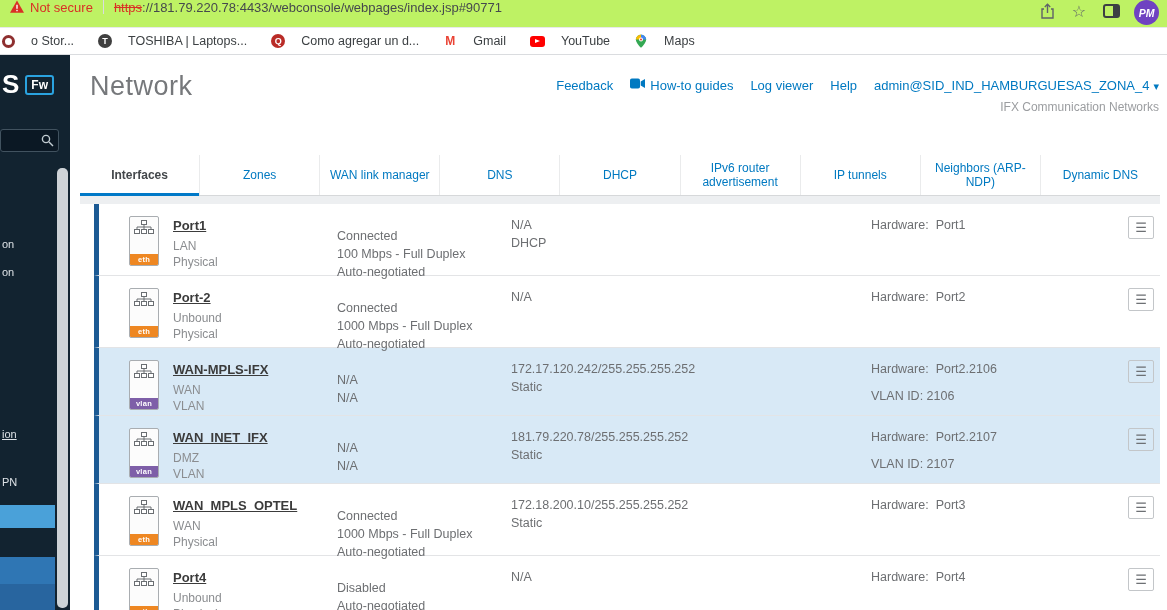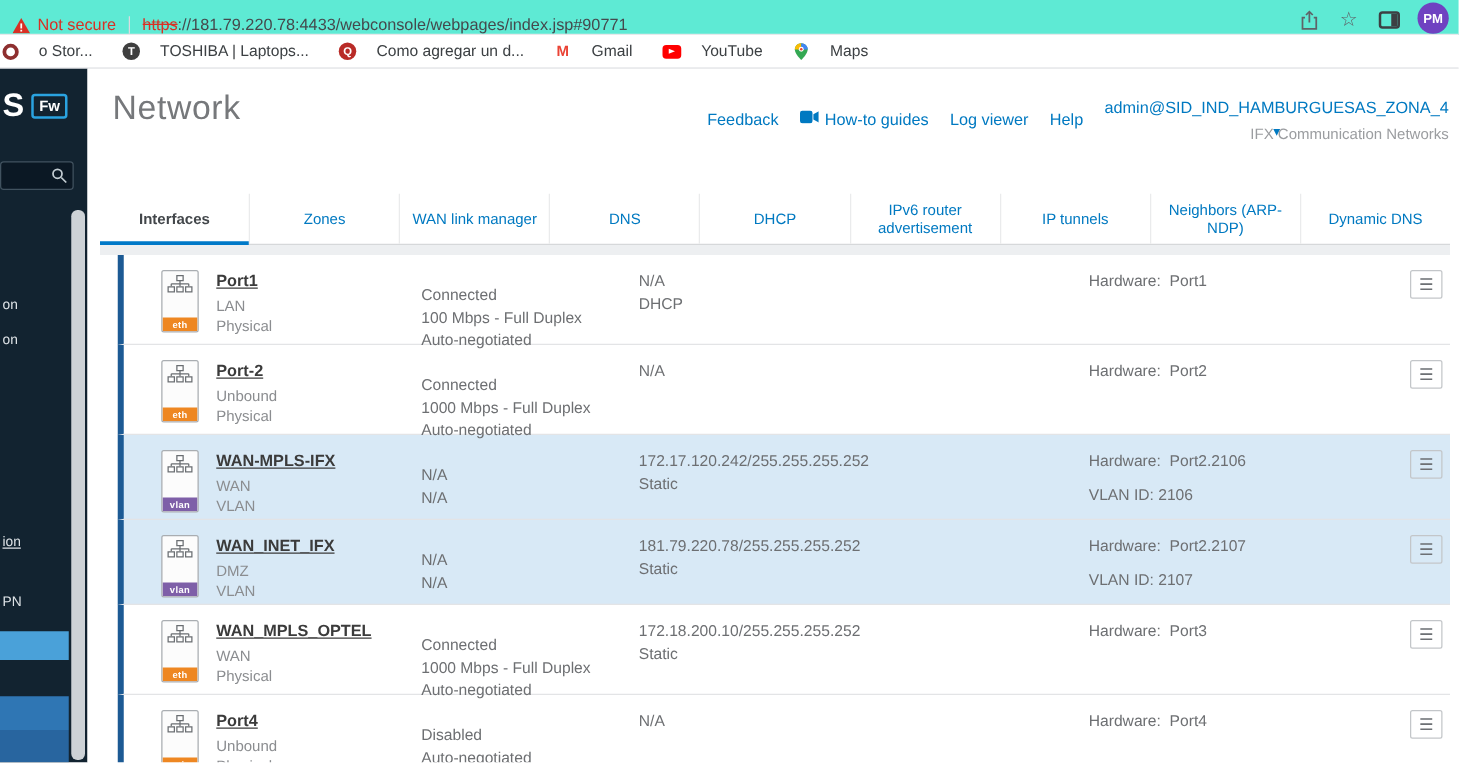--- a/index.html
+++ b/index.html
@@ -1,34 +1,34 @@
 <!DOCTYPE html>
 <html><head>
 <meta charset="utf-8">
 <style>
   * { margin:0; padding:0; box-sizing:border-box; }
   html,body { width:1167px; height:610px; overflow:hidden; }
   body { font-family:"Liberation Sans", sans-serif; background:#fff; position:relative; color:#333; }
   a { text-decoration:none; color:inherit; cursor:pointer; }
 
   
-  .url-row { position:absolute; top:0; left:0; right:0; height:28px; background:#5eead4;
-             border-bottom:1px solid #e7e9eb; display:flex; align-items:flex-end; padding:0 8px 0 10px; }
+  .url-row { position:absolute; top:0; left:0; right:0; height:28px; background:#bef264;
+             border-bottom:1px solid #e7e9eb; display:flex; align-items:flex-start; padding:0 8px 0 10px; }
   .warn-tri { display:inline-flex; margin-right:6px; }
   .chip-text { color:#d93025; font-size:13px; white-space:nowrap; }
   .vdiv { width:1px; height:14px; background:#dadce0; margin:0 10px; }
   .url { font-size:13px; color:#45494d; white-space:nowrap; overflow:hidden; }
   .scheme { color:#d93025; text-decoration:line-through; }
   .spacer { flex:1; }
   .chrome-ico { display:inline-flex; align-items:center; justify-content:center; width:22px; height:22px; margin-left:10px; }
   .star-icon::before { content:"☆"; font-size:16px; color:#5f6368; }
   .panel-icon { position:relative; width:17px; height:14px; border:2px solid #3c4043; border-radius:3px; }
   .panel-fill { position:absolute; top:0; right:0; bottom:0; width:5px; background:#3c4043; }
   .avatar { width:25px; height:25px; border-radius:50%; background:#6f42c1; color:#fff; font-size:10.5px;
-            font-weight:bold; display:flex; align-items:center; justify-content:center; margin-left:12px; }
+            font-weight:bold; display:flex; align-items:center; justify-content:center; margin-left:12px;font-style:italic; }
 
   .bm-row { position:absolute; top:28px; left:0; right:0; height:27px; background:#fff;
             border-bottom:1px solid #dadcdf; display:flex; align-items:center; gap:24px; padding-left:2px; }
   .bm { display:flex; align-items:center; gap:16px; font-size:12.5px; color:#3c4043; white-space:nowrap; cursor:pointer; }
   .bmi { display:inline-flex; align-items:center; justify-content:center; width:14px; height:14px; flex:0 0 auto; }
   .bmi-ring { width:13px; height:13px; border-radius:50%; border:3px solid #8e2f2f; }
   .bmi-circle { border-radius:50%; color:#fff; font-size:9px; font-weight:bold; line-height:14px; text-align:center; }
   .bmi-toshiba { background:#3f3f3f; }
   .bmi-quora { background:#b92b27; }
   .bmi-gmail { color:#ea4335; font-weight:bold; font-size:12px; }
@@ -50,21 +50,21 @@
   .side-blk1{ position:absolute; top:502px; left:0; width:55px; height:27px; background:#2f76b4; cursor:pointer; }
   .side-blk2{ position:absolute; top:529px; left:0; width:55px; height:26px; background:#28659f; cursor:pointer; }
   .side-scroll { position:absolute; right:2px; top:113px; bottom:2px; width:11px; background:#cdd2d6; border-radius:5px; }
 
   
   .main { position:absolute; top:55px; left:70px; right:0; bottom:0; background:#fff; }
   .page-title { position:absolute; top:16px; left:20px; font-size:27px; font-weight:400; color:#76787b; letter-spacing:.5px; }
   .top-links { position:absolute; top:23px; right:8px; display:flex; align-items:center; gap:17px;
                font-size:13px; color:#0079c1; white-space:nowrap; }
   .howto { display:inline-flex; align-items:flex-start; gap:5px; cursor:pointer; }
-  .account { display:inline-flex; align-items:center; gap:4px; cursor:pointer;flex-direction:column; }
+  .account { display:inline-flex; align-items:center; gap:4px; cursor:pointer; }
   .caret::before { content:"▾"; font-size:11px; color:#0079c1; }
   .org { position:absolute; top:45px; right:8px; font-size:12px; color:#9b9da0; }
 
   .tabbar { position:absolute; top:100px; left:10px; right:7px; height:41px; background:#fff;
             border-bottom:1px solid #d6d8da; display:flex; }
   .tab { flex:1; display:flex; align-items:center; justify-content:center; text-align:center;
          font-size:12px; line-height:14px; color:#0079c1; border-right:1px solid #eaebec;
          padding:2px 3px; cursor:pointer; position:relative; }
   .tab:last-child { border-right:none; }
   .tab.active { color:#43474b; font-weight:bold; }

